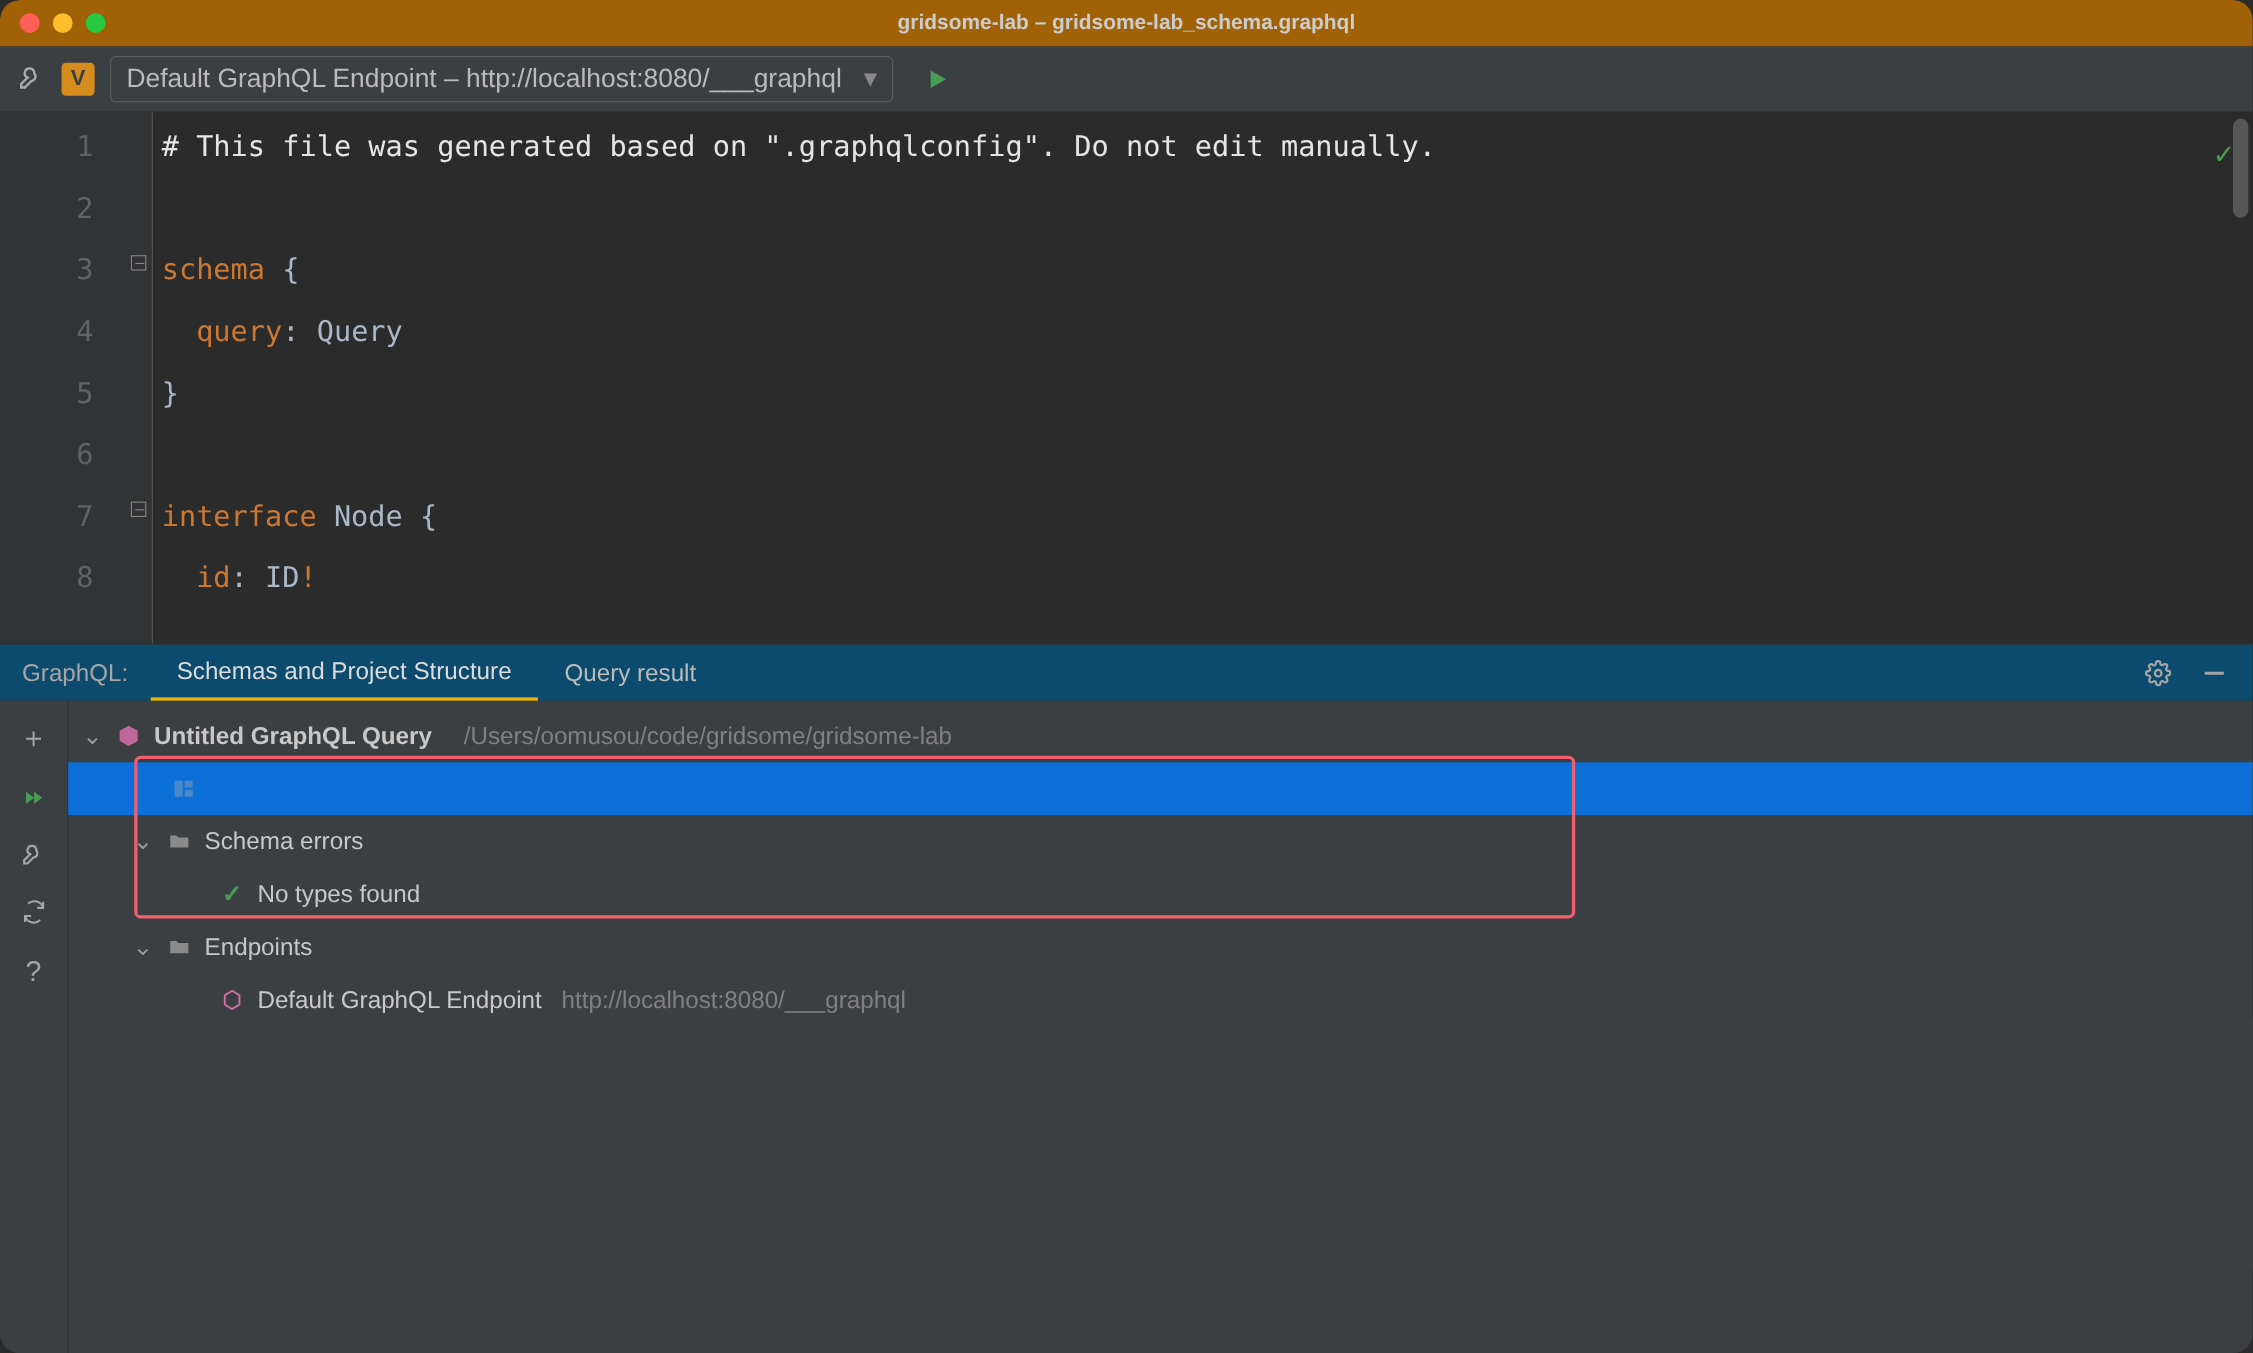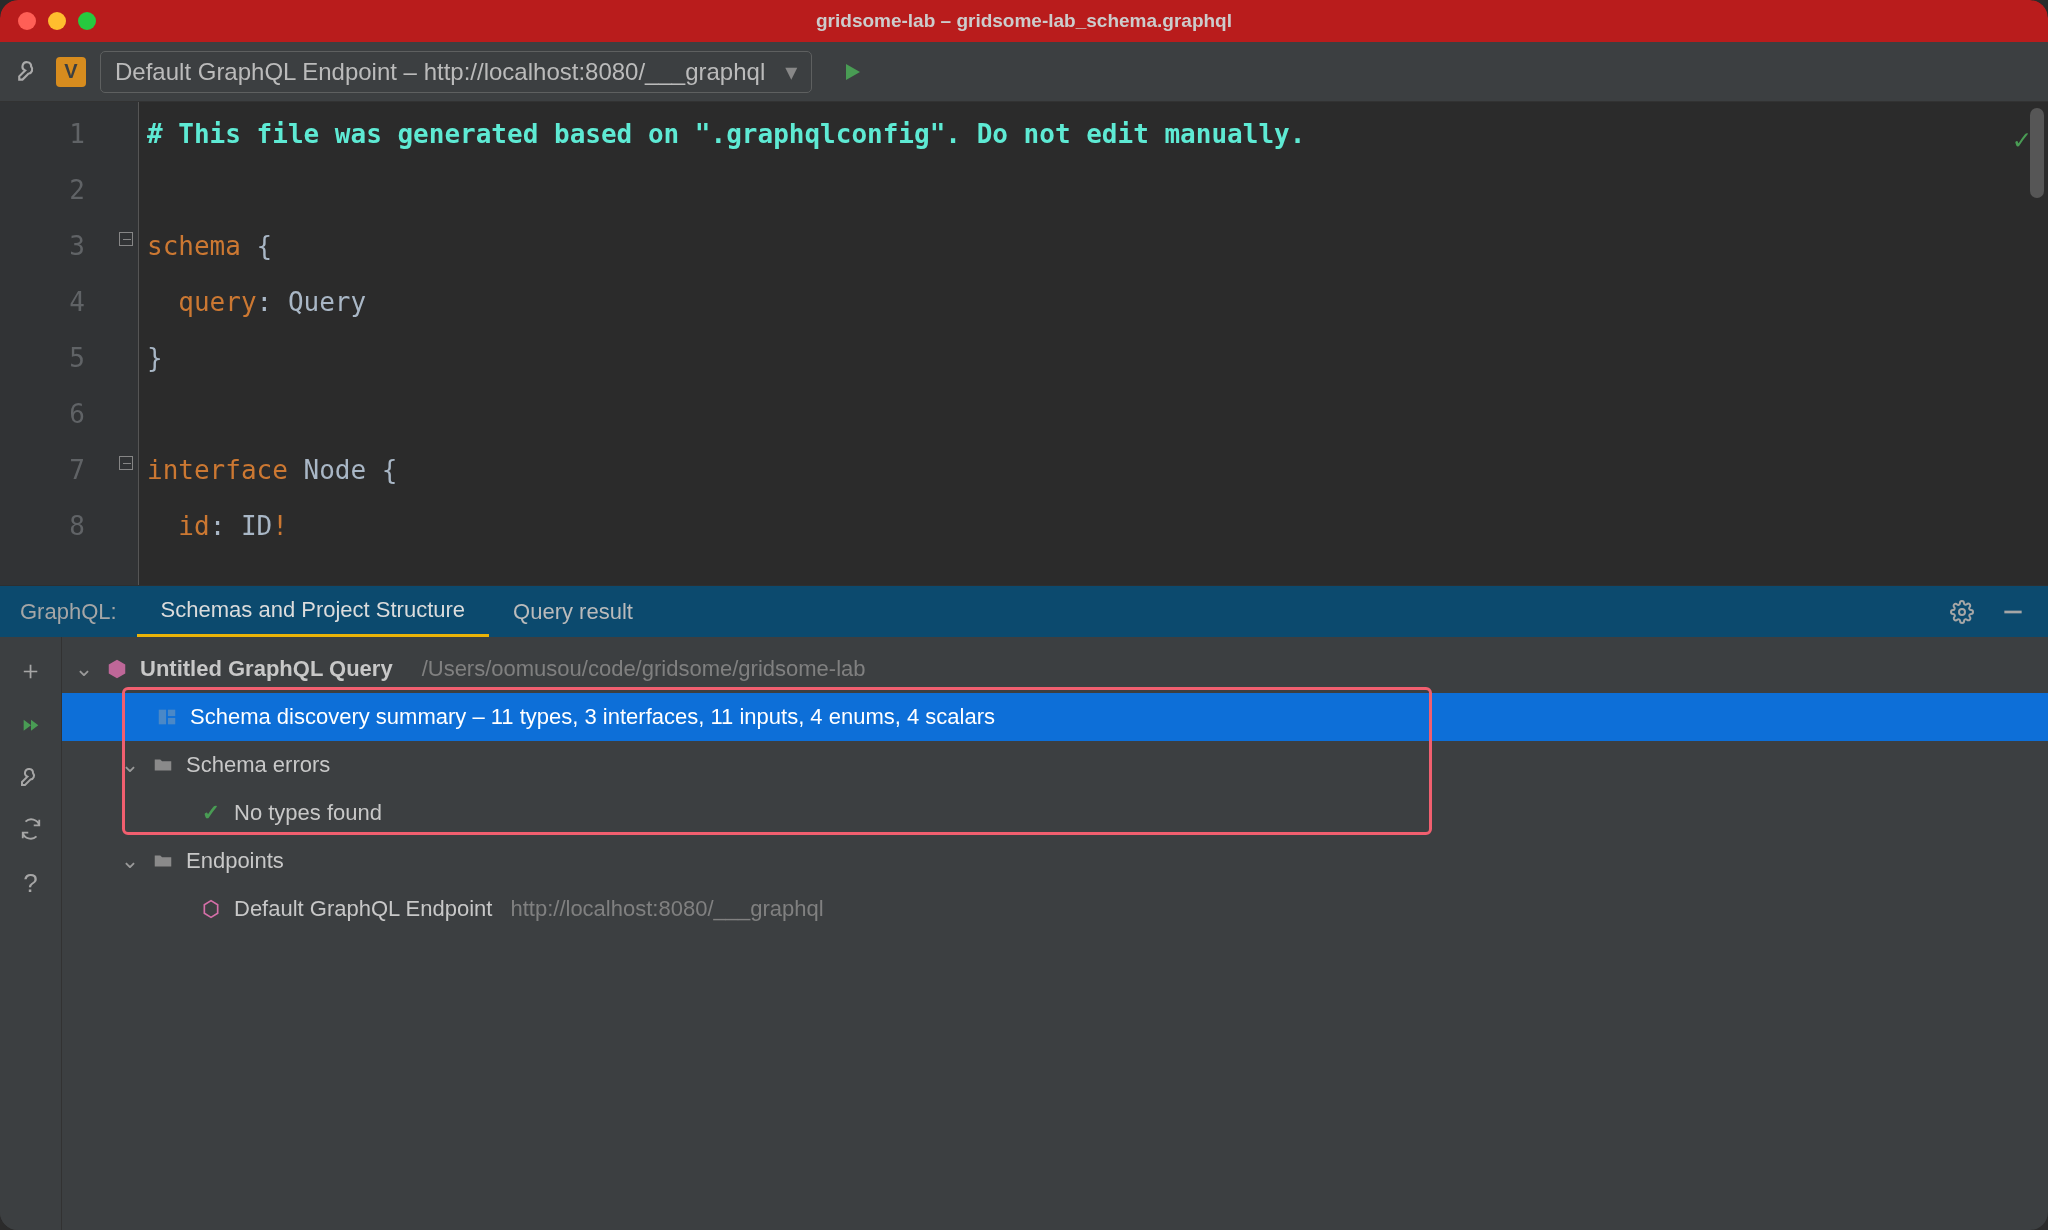--- a/index.html
+++ b/index.html
@@ -8,21 +8,21 @@
   background: #2b2b2b;
   color: #bbbbbb;
   width: 2048px;
   height: 1230px;
   overflow: hidden;
   border-radius: 18px;
   position: relative;
 }
 .titlebar {
   height: 42px;
-  background: #b91c1c;
+  background: #a16207;
   display: flex;
   align-items: center;
   padding: 0 18px;
   position: relative;
   border-top-left-radius: 18px;
   border-top-right-radius: 18px;
 }
 .traffic { display: flex; gap: 12px; }
 .dot { width: 18px; height: 18px; border-radius: 50%; }
 .red { background: #ff5f56; }
@@ -86,21 +86,21 @@
 }
 .fold-mark {
   position: absolute;
   width: 14px; height: 14px;
   border: 1px solid #868686;
   left: 4px;
   background: #313335;
 }
 .fold-mark::after { content: ""; position: absolute; background: #868686; width: 8px; height: 1px; top: 6px; left: 3px; }
 .code { padding-left: 8px; padding-top: 4px; white-space: pre; color: #a9b7c6; }
-.comment { color: #5eead4; font-weight: bold; }
+.comment { color: #e5e5e5; }
 .kw { color: #cc7832; }
 .var { color: #cc7832; }
 .excl { color: #cc7832; }
 .type { color: #a9b7c6; }
 .editor-check { position: absolute; top: 10px; right: 18px; color: #499c54; font-size: 28px; font-weight: bold;}
 .scrollbar-v { position: absolute; right: 4px; top: 6px; width: 14px; height: 90px; background: rgba(166,166,166,0.35); border-radius: 7px; }
 .panel-tabbar {
   height: 52px;
   background: #0c4a6e;
   border-top: 1px solid #2d2f30;
@@ -265,21 +265,20 @@
     </div>
 
     <div class="tree-row selected" style="padding-left:92px;">
       <span class="tree-icon blue-ic">
         <svg width="22" height="22" viewBox="0 0 24 24" fill="currentColor">
             <rect x="3" y="4" width="8" height="16"></rect>
             <rect x="13" y="4" width="8" height="7"></rect>
             <rect x="13" y="13" width="8" height="7"></rect>
           </svg>
       </span>
-      <span class="label">Schema discovery summary  – 11 types, 3 interfaces, 11 inputs, 4 enums, 4 scalars</span>
     </div>
 
     <div class="tree-row" style="padding-left:58px;">
       <span class="chevron">⌄</span>
       <span class="tree-icon folder-ic">
         <svg width="22" height="22" viewBox="0 0 24 24" fill="currentColor">
             <path d="M3 6h6l2 2h10v10H3z"></path>
           </svg>
       </span>
       <span class="label">Schema errors</span>

